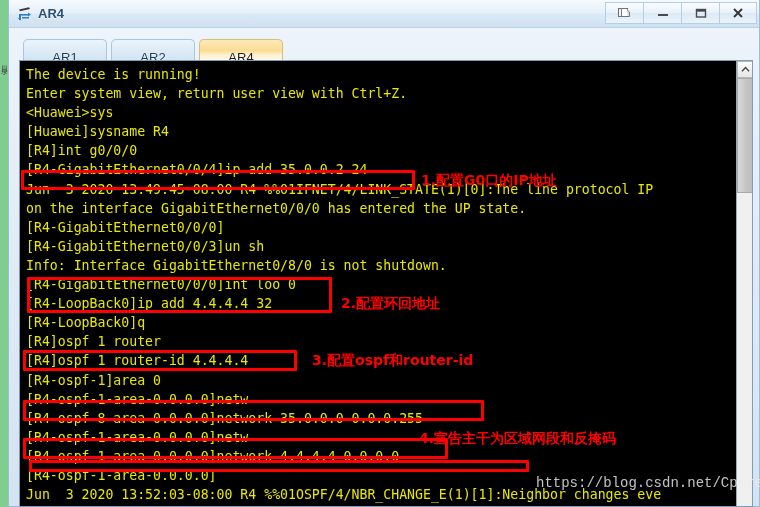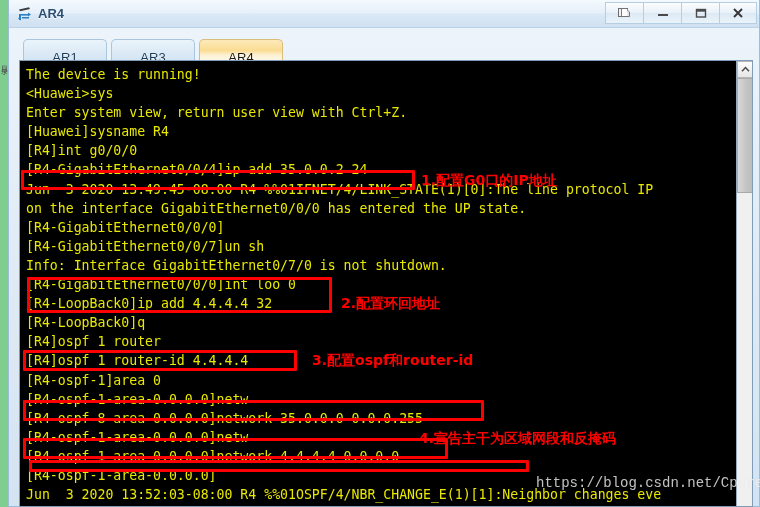--- a/index.html
+++ b/index.html
@@ -123,41 +123,41 @@
           </svg>
         </div>
       </div>
     </div>
 
     <div class="tabstrip">
       <div class="tab">
           <span>AR1</span>
         </div>
       <div class="tab">
-          <span>AR3</span>
+          <span>AR2</span>
         </div>
       <div class="tab active">
           <span>AR4</span>
         </div>
     </div>
 
     <div class="term-wrap">
       <div class="term" id="term">
         <div class="line">The device is running!</div>
         <div class="line"></div>
+        <div class="line">Enter system view, return user view with Ctrl+Z.</div>
         <div class="line">&lt;Huawei&gt;sys</div>
-        <div class="line">Enter system view, return user view with Ctrl+Z.</div>
         <div class="line">[Huawei]sysname R4</div>
         <div class="line">[R4]int g0/0/0</div>
         <div class="line">[R4-GigabitEthernet0/0/4]ip add 35.0.0.2 24</div>
         <div class="line">Jun  3 2020 13:49:45-08:00 R4 %%01IFNET/4/LINK_STATE(1)[0]:The line protocol IP</div>
         <div class="line">on the interface GigabitEthernet0/0/0 has entered the UP state.</div>
         <div class="line">[R4-GigabitEthernet0/0/0]</div>
-        <div class="line">[R4-GigabitEthernet0/0/7]un sh</div>
-        <div class="line">Info: Interface GigabitEthernet0/7/0 is not shutdown.</div>
+        <div class="line">[R4-GigabitEthernet0/0/3]un sh</div>
+        <div class="line">Info: Interface GigabitEthernet0/8/0 is not shutdown.</div>
         <div class="line">[R4-GigabitEthernet0/0/0]int loo 0</div>
         <div class="line">[R4-LoopBack0]ip add 4.4.4.4 32</div>
         <div class="line">[R4-LoopBack0]q</div>
         <div class="line">[R4]ospf 1 router</div>
         <div class="line">[R4]ospf 1 router-id 4.4.4.4</div>
         <div class="line">[R4-ospf-1]area 0</div>
         <div class="line">[R4-ospf-1-area-0.0.0.0]netw</div>
         <div class="line">[R4-ospf-8-area-0.0.0.0]network 35.0.0.0 0.0.0.255</div>
         <div class="line">[R4-ospf-1-area-0.0.0.0]netw</div>
         <div class="line">[R4-ospf-1-area-0.0.0.0]network 4.4.4.4 0.0.0.0</div>

